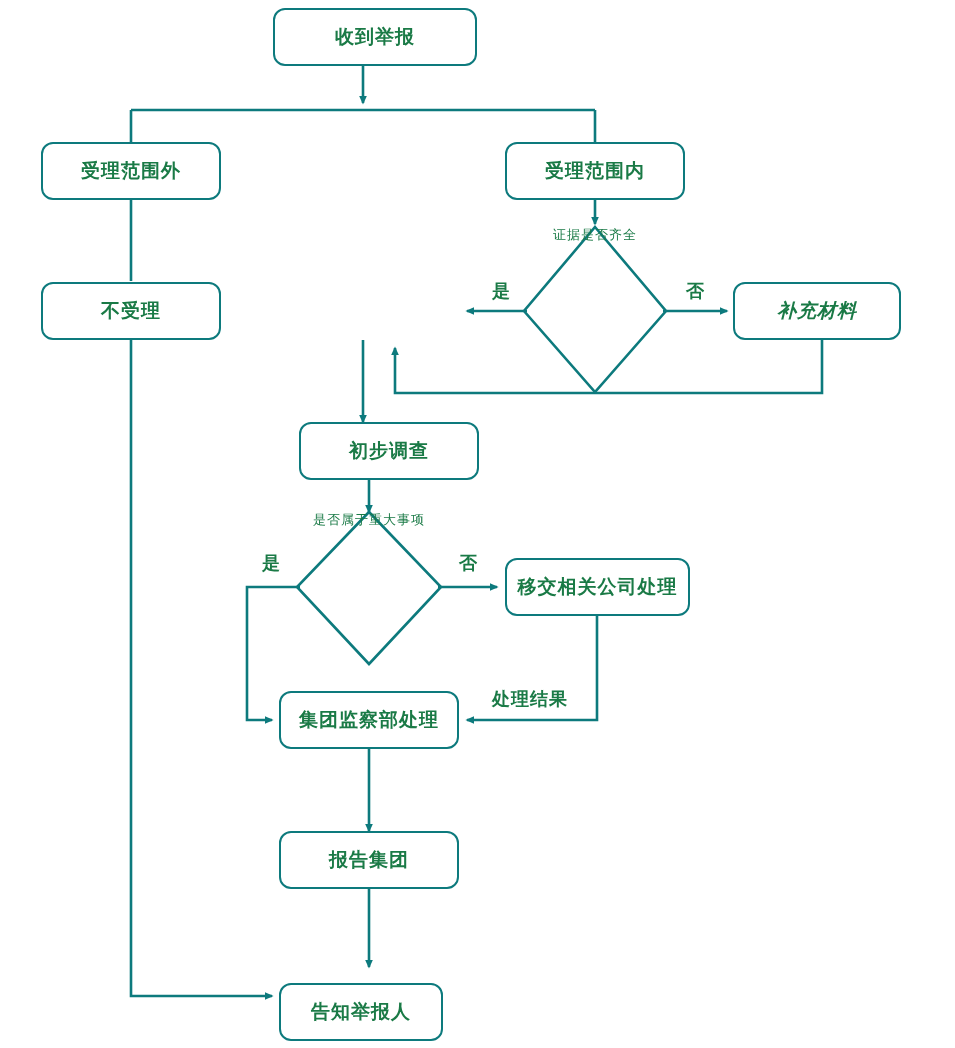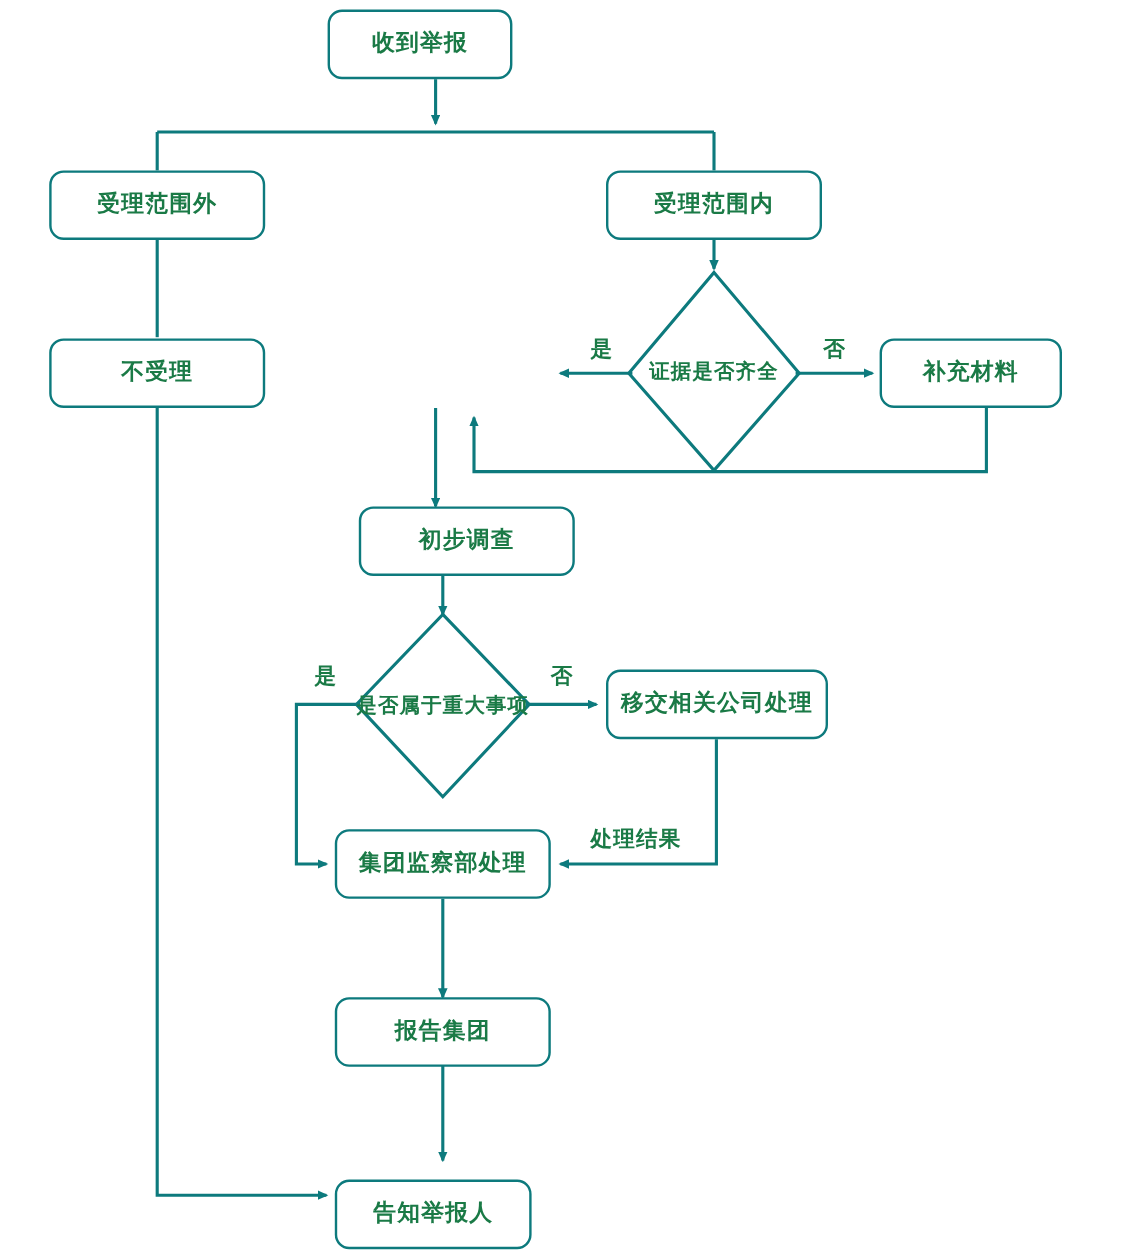--- a/index.html
+++ b/index.html
@@ -33,26 +33,25 @@
     font-weight:bold;
     font-size:19px;
     letter-spacing:1px;
     line-height:1.25;
   }
   .diamond{
     position:absolute;
     border:none;
     background:transparent;
     display:flex;
-    align-items:center;
     justify-content:center;
     text-align:center;
     color:#1a7a46;
-    font-weight:bold;
-    font-size:17px;
+    font-weight:normal;
+    font-size:13px;
     letter-spacing:1px;
     line-height:1.3;
     z-index:2;
   }
   .diamond .dlabel{position:relative;z-index:3;}
   .edge-label{
     position:absolute;
     color:#1a7a46;
     font-weight:bold;
     font-size:18px;
@@ -122,42 +121,42 @@
       
       <path d="M369,888 L369,967" marker-end="url(#arrow)"></path>
 
       
       <path d="M595,227 L666,311 L595,392 L524,311 Z"></path>
       
       <path d="M369,512 L441,587 L369,664 L297,587 Z"></path>
     </g>
   </svg>
 
-  <div class="node" style="left:273px;top:8px;width:154px;height:58px;">
+  <div class="node" style="left:273px;top:8px;width:204px;height:58px;">
     <span>收到举报</span>
   </div>
 
   <div class="node" style="left:41px;top:142px;width:180px;height:58px;">
     <span>受理范围外</span>
   </div>
 
   <div class="node" style="left:505px;top:142px;width:180px;height:58px;">
     <span>受理范围内</span>
   </div>
 
   <div class="node" style="left:41px;top:282px;width:180px;height:58px;">
     <span>不受理</span>
   </div>
 
 
   <div class="diamond" style="left:505px;top:227px;width:180px;height:166px;">
     <span class="dlabel">证据是否齐全</span>
   </div>
 
-  <div class="node" style="left:733px;top:282px;width:152px;height:58px;">
+  <div class="node" style="left:733px;top:282px;width:168px;height:58px;font-style:italic;">
     <span>补充材料</span>
   </div>
 
   <div class="node" style="left:279px;top:422px;width:180px;height:58px;margin-left:20px;">
     <span>初步调查</span>
   </div>
 
   <div class="diamond" style="left:297px;top:512px;width:144px;height:152px;flex-direction:row;">
     <span class="dlabel">是否属于</span>
     <span class="dlabel">重大事项</span>

